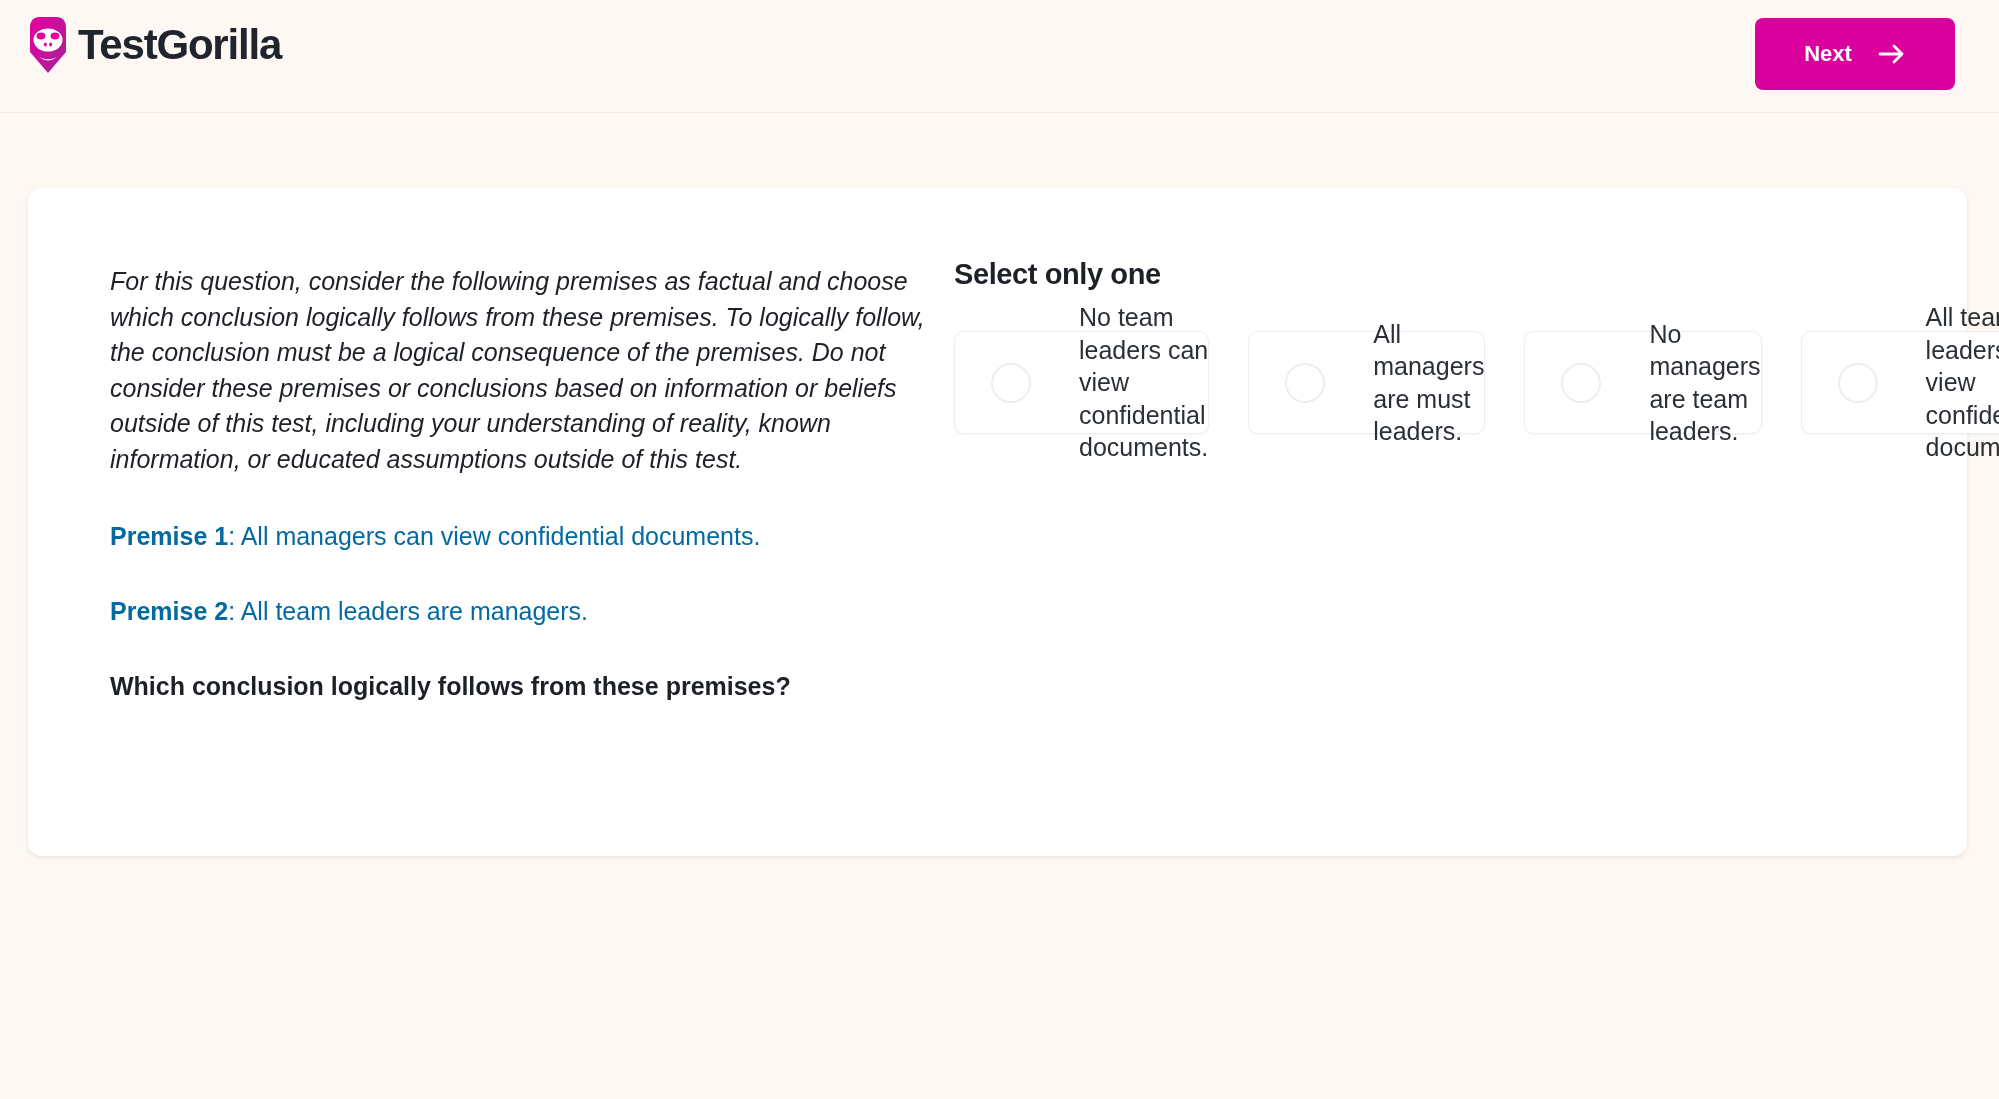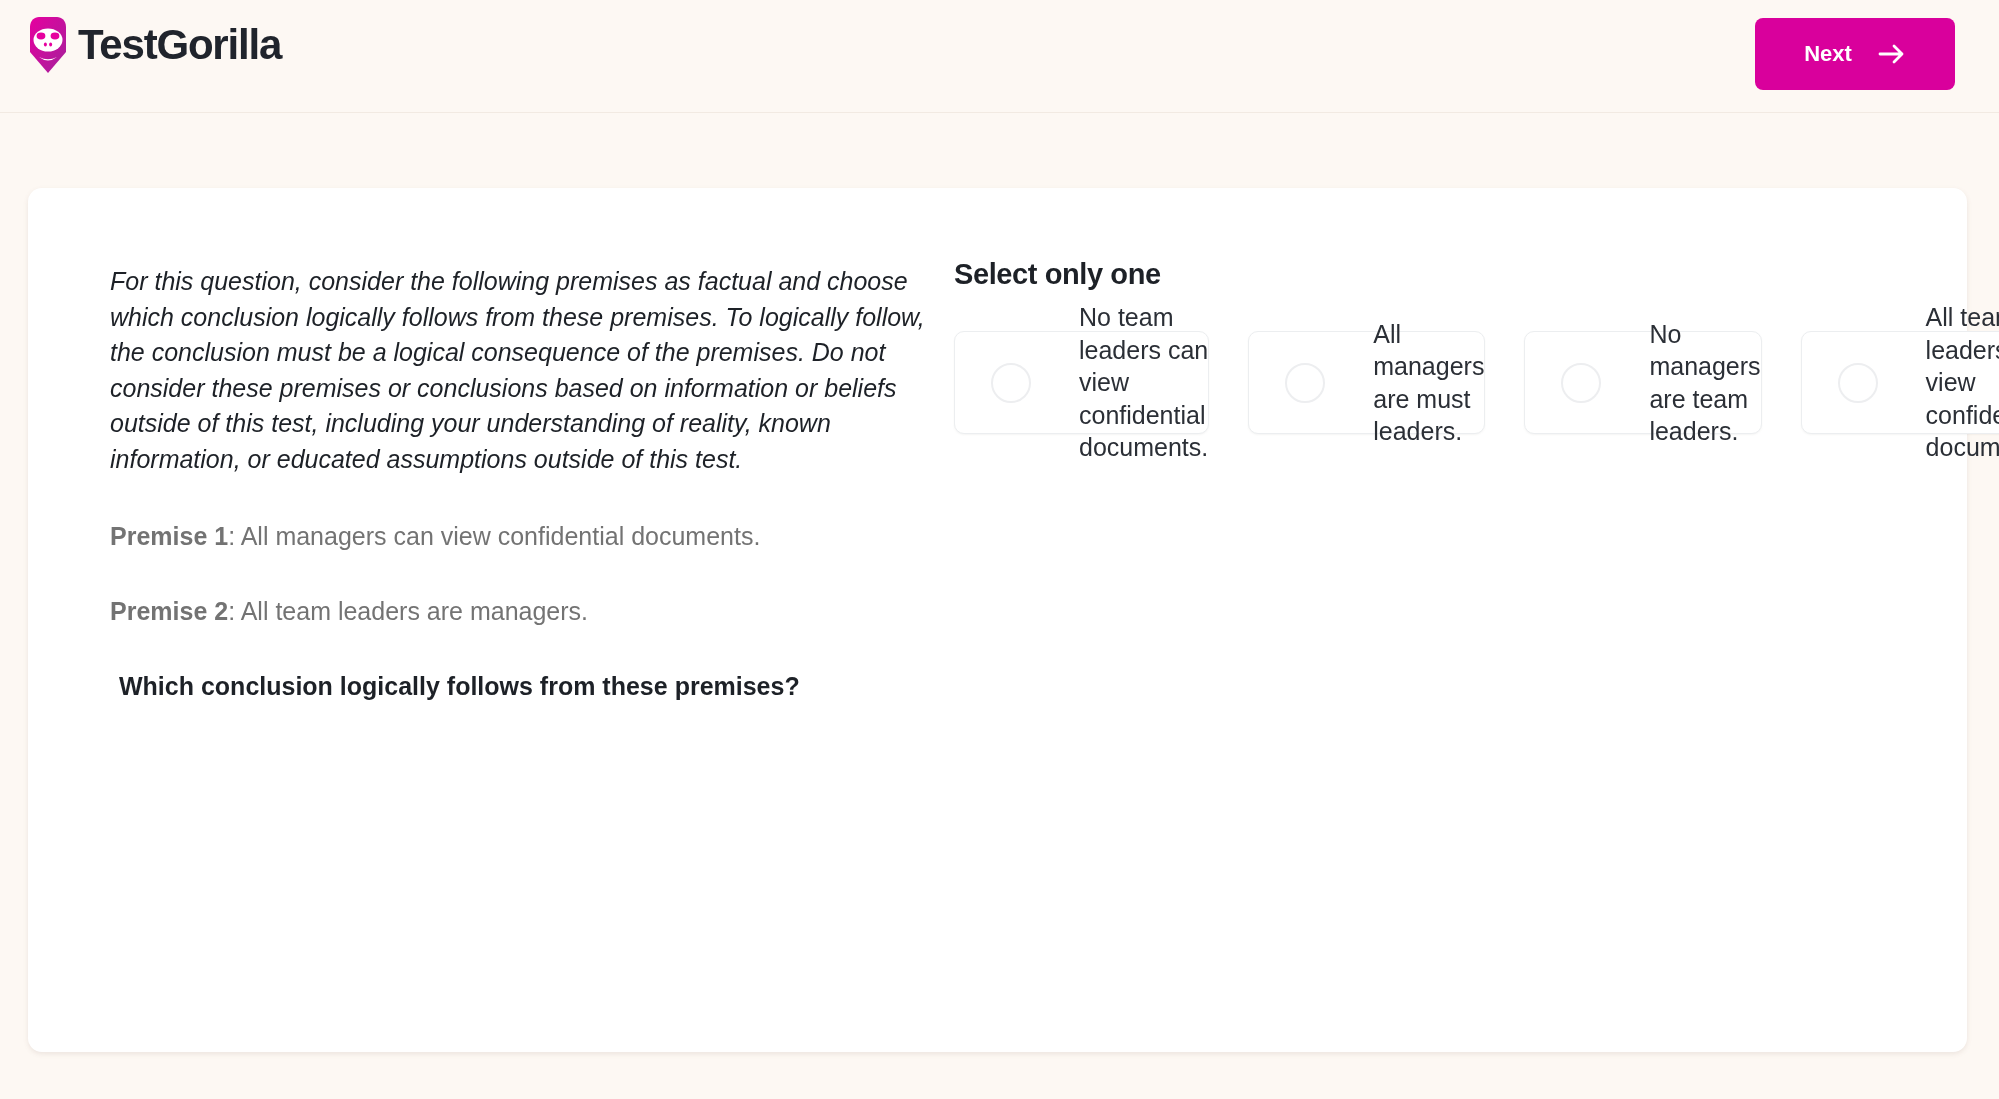--- a/index.html
+++ b/index.html
@@ -69,21 +69,21 @@
   }
   .next-label { line-height: 1; }
   .arrow-icon { display: block; }
 
   
   .question-card {
     position: absolute;
     left: 28px;
     top: 188px;
     width: 1939px;
-    height: 864px;
+    height: 668px;
     background: #ffffff;
     border-radius: 14px;
     box-shadow: 0 2px 5px rgba(120, 100, 90, 0.13);
     box-sizing: border-box;
     display: flex;
   }
 
   .prompt-pane {
     width: 935px;
     padding: 76px 0 0 82px;
@@ -94,30 +94,30 @@
     font-size: 25px;
     font-style: italic;
     line-height: 1.42;
     color: #1d2127;
     width: 820px;
     margin: 0 0 42px 0;
   }
   .premise {
     font-size: 25px;
     line-height: 1.4;
-    color: #737373;
+    color: #0369a1;
     margin: 0 0 40px 0;
   }
   .premise b { font-weight: bold; }
   .prompt-question {
     font-size: 25px;
     line-height: 1.4;
     color: #1d2127;
     font-weight: bold;
-    margin: 9px;
+    margin: 0;
   }
 
   
   .answers-pane {
     flex: 1;
     padding: 70px 100px 0 24px;
     box-sizing: border-box;
   }
   .answers-title {
     font-size: 29px;

